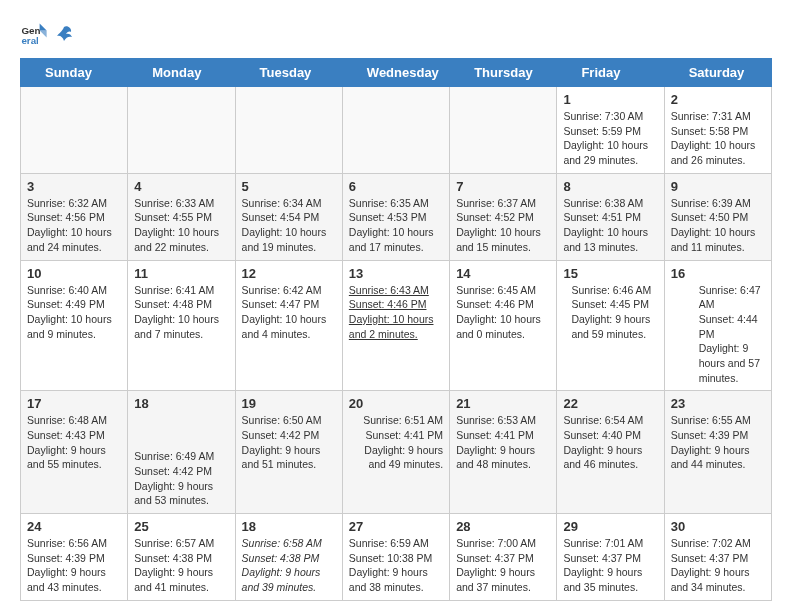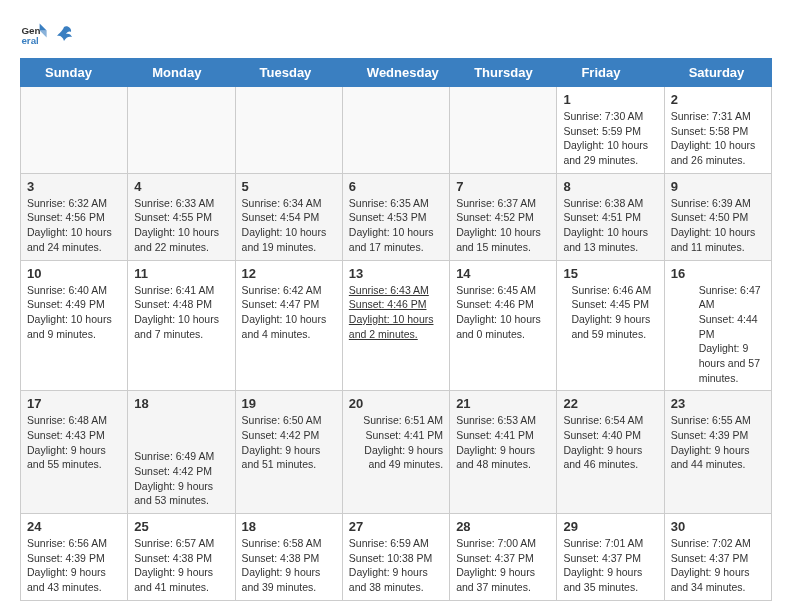--- a/index.html
+++ b/index.html
@@ -296,21 +296,21 @@
 Daylight: 9 hours and 43 minutes.</div>
         </td>
         <td>
           <span class="day-number">25</span>
           <div class="day-info" style="white-space: pre-line;">Sunrise: 6:57 AM
 Sunset: 4:38 PM
 Daylight: 9 hours and 41 minutes.</div>
         </td>
         <td>
           <span class="day-number">18</span>
-          <div class="day-info" style="white-space: pre-line;">Sunrise: 6:58 AM
+          <div class="day-info" style="white-space: pre-line; font-style: italic;">Sunrise: 6:58 AM
 Sunset: 4:38 PM
 Daylight: 9 hours and 39 minutes.</div>
         </td>
         <td>
           <span class="day-number">27</span>
           <div class="day-info" style="white-space: pre-line;">Sunrise: 6:59 AM
 Sunset: 10:38 PM
 Daylight: 9 hours and 38 minutes.</div>
         </td>
         <td>

